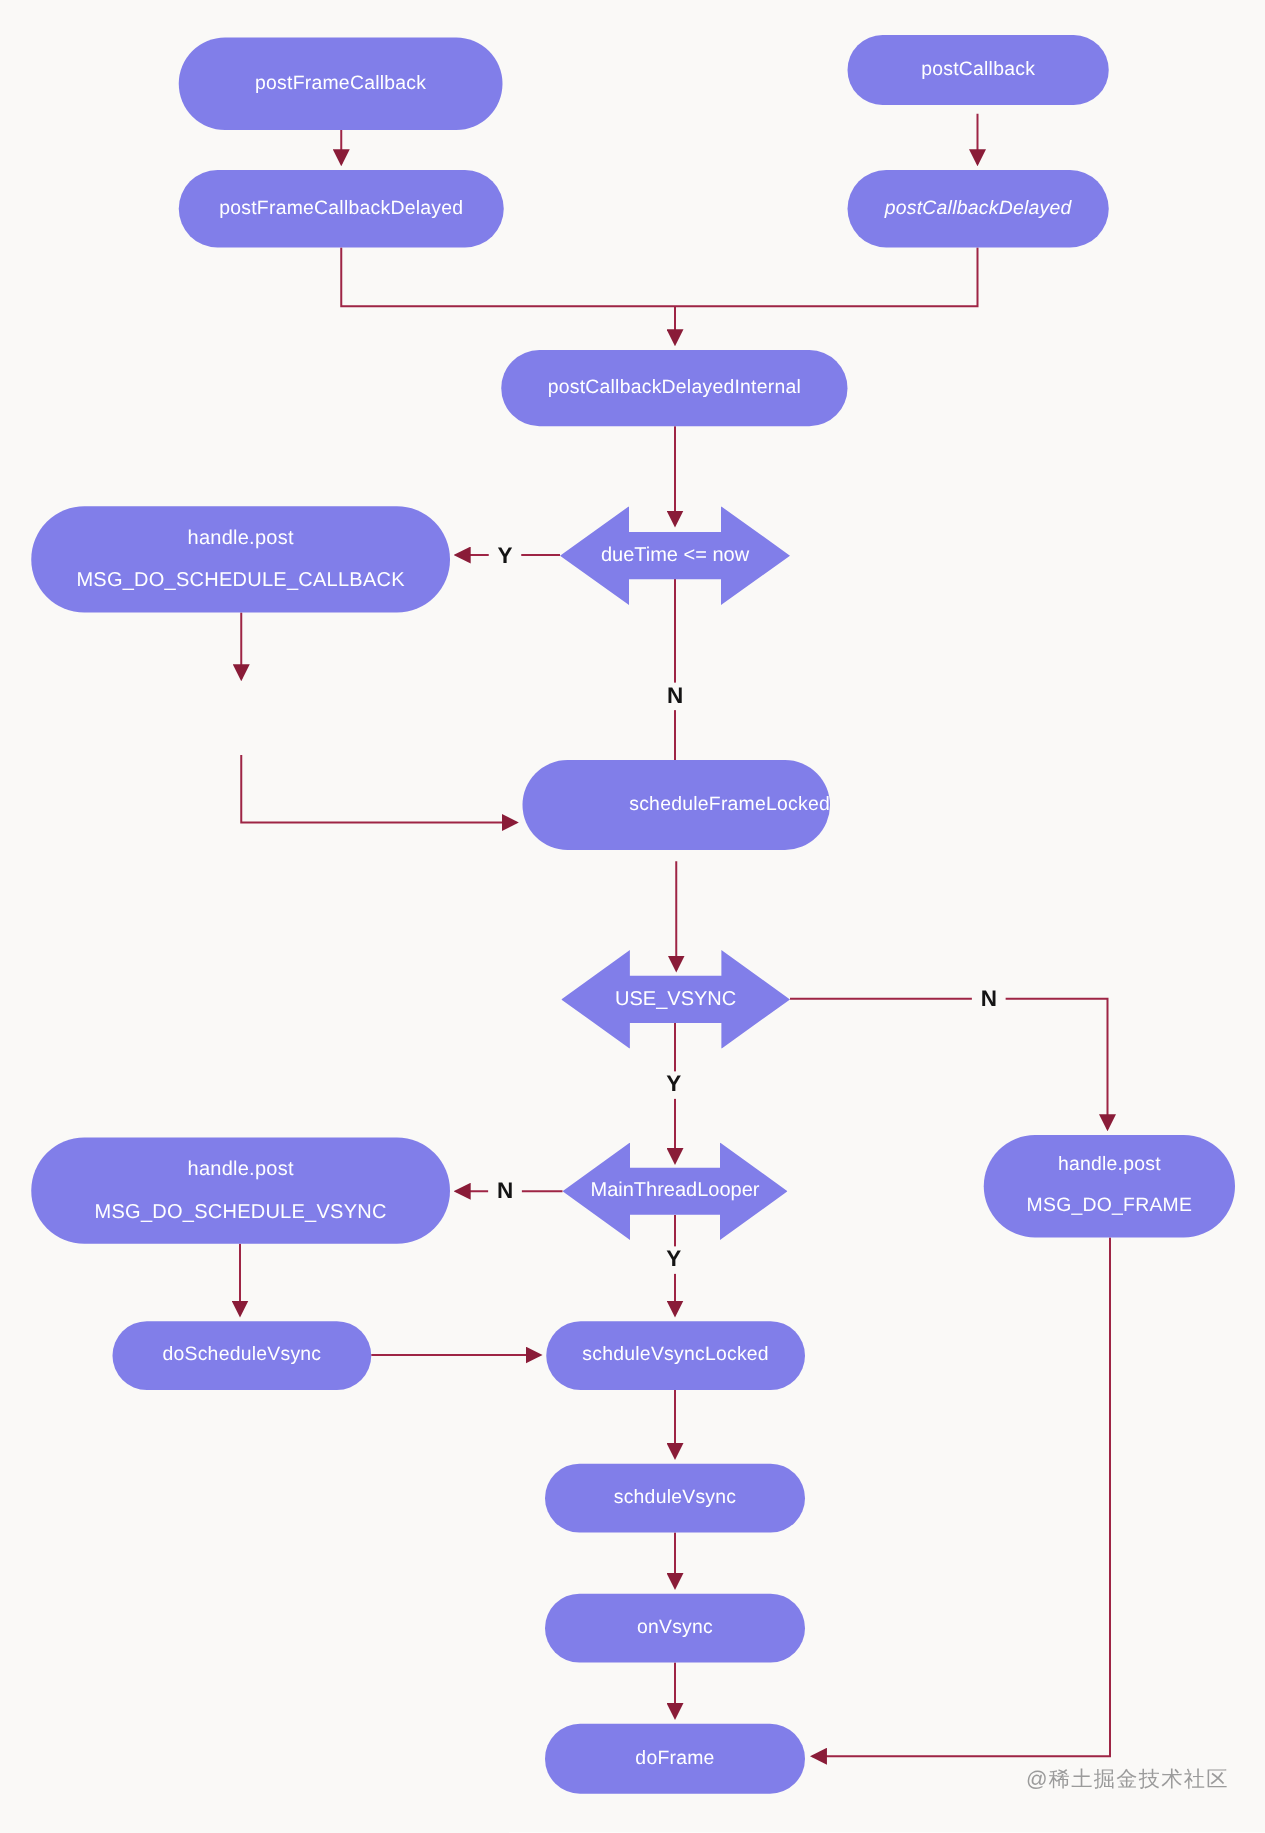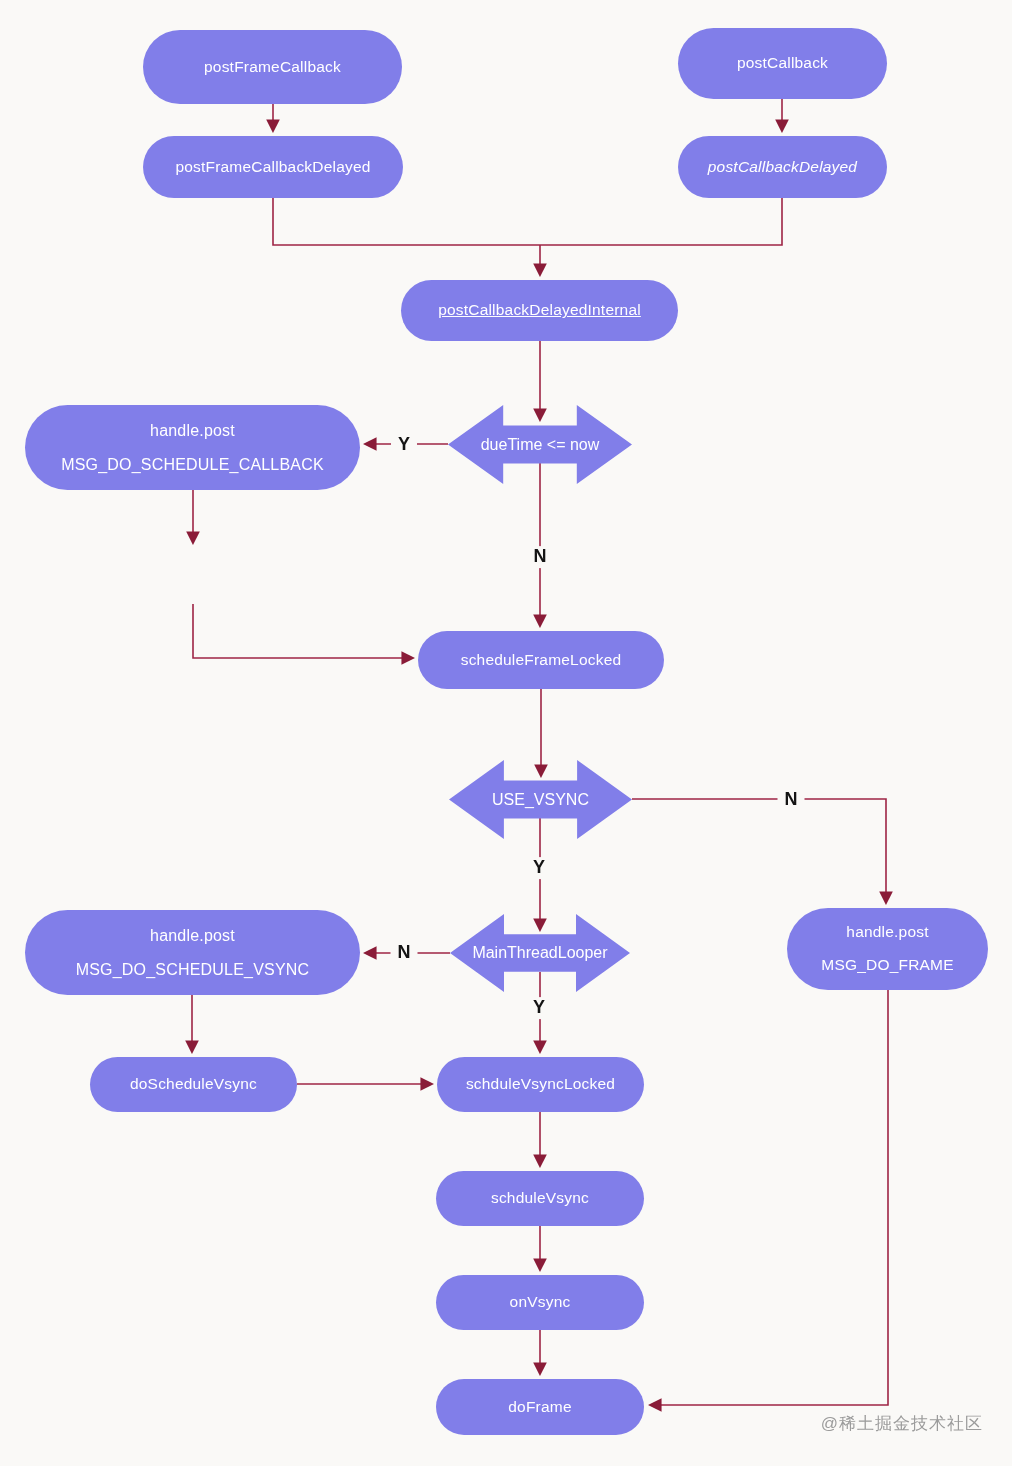--- a/index.html
+++ b/index.html
@@ -59,28 +59,28 @@
   .watermark {
     position: absolute;
     right: 29px;
     top: 1412px;
     color: #9b9b9b;
     font-size: 17px;
     letter-spacing: 1px;
   }
   
   #n-postframecallback        { left: 143px; top: 30px;  width: 259px; height: 74px; }
-  #n-postcallback             { left: 678px; top: 28px;  width: 209px; height: 71px; }
+  #n-postcallback             { left: 678px; top: 28px;  width: 209px; height: 56px; }
   #n-postframecallbackdelayed { left: 143px; top: 136px; width: 260px; height: 62px; }
   #n-postcallbackdelayed      { left: 678px; top: 136px; width: 209px; height: 62px; font-style: italic; }
-  #n-postcallbackdelayedinternal { left: 401px; top: 280px; width: 277px; height: 61px; text-decoration: underline; }
+  #n-postcallbackdelayedinternal { left: 401px; top: 280px; width: 277px; height: 61px; }
   #d-duetime                  { left: 448px; top: 405px; width: 184px; height: 79px; }
   #n-handlepost-schedule-callback { left: 25px; top: 405px; width: 335px; height: 85px; font-size: 16px; }
   #n-doschedulecallback       { left: 80px;  top: 548px; width: 227px; height: 56px; }
-  #n-scheduleframelocked      { left: 418px; top: 631px; width: 246px; height: 58px; }
+  #n-scheduleframelocked      { left: 418px; top: 608px; width: 246px; height: 72px; align-items: flex-end; }
   #d-usevsync                 { left: 449px; top: 760px; width: 183px; height: 79px; }
   #d-mainthreadlooper         { left: 450px; top: 914px; width: 180px; height: 78px; }
   #n-handlepost-schedule-vsync { left: 25px; top: 910px; width: 335px; height: 85px; font-size: 16px; }
   #n-handlepost-frame         { left: 787px; top: 908px; width: 201px; height: 82px; }
   #n-doschedulevsync          { left: 90px;  top: 1057px; width: 207px; height: 55px; }
   #n-schdulevsynclocked       { left: 437px; top: 1057px; width: 207px; height: 55px; }
   #n-schdulevsync             { left: 436px; top: 1171px; width: 208px; height: 55px; }
   #n-onvsync                  { left: 436px; top: 1275px; width: 208px; height: 55px; }
   #n-doframe                  { left: 436px; top: 1379px; width: 208px; height: 56px; }
   

